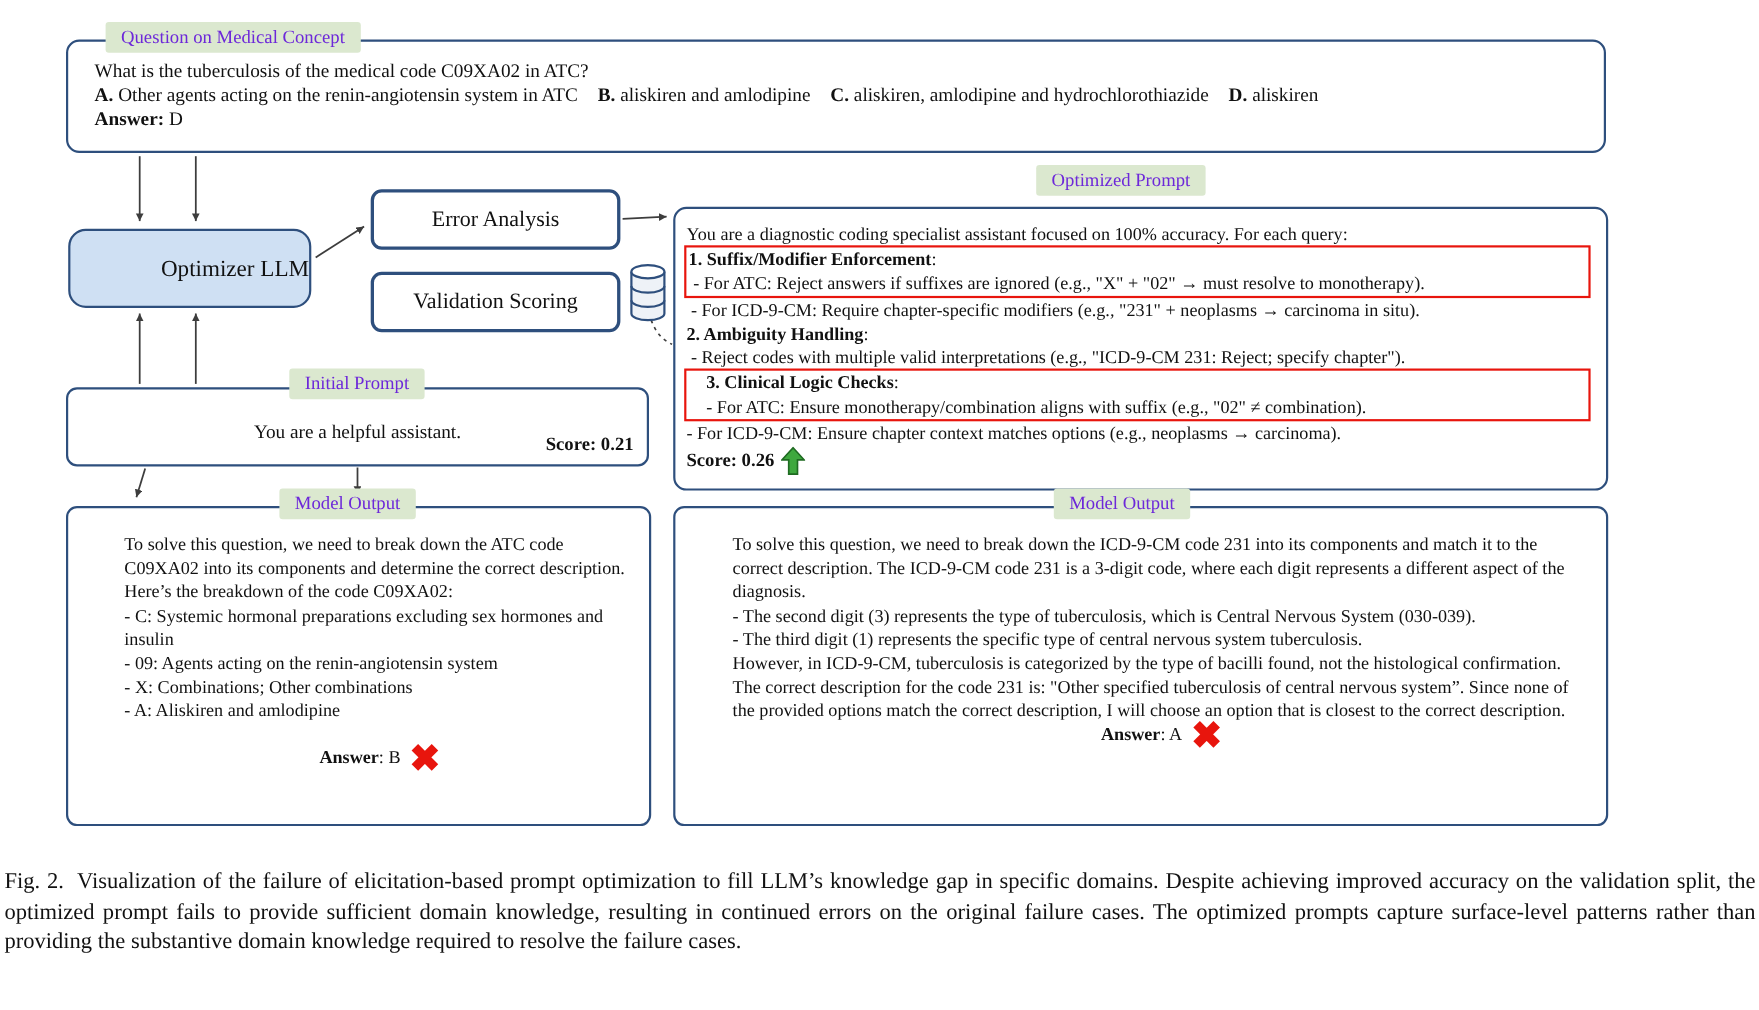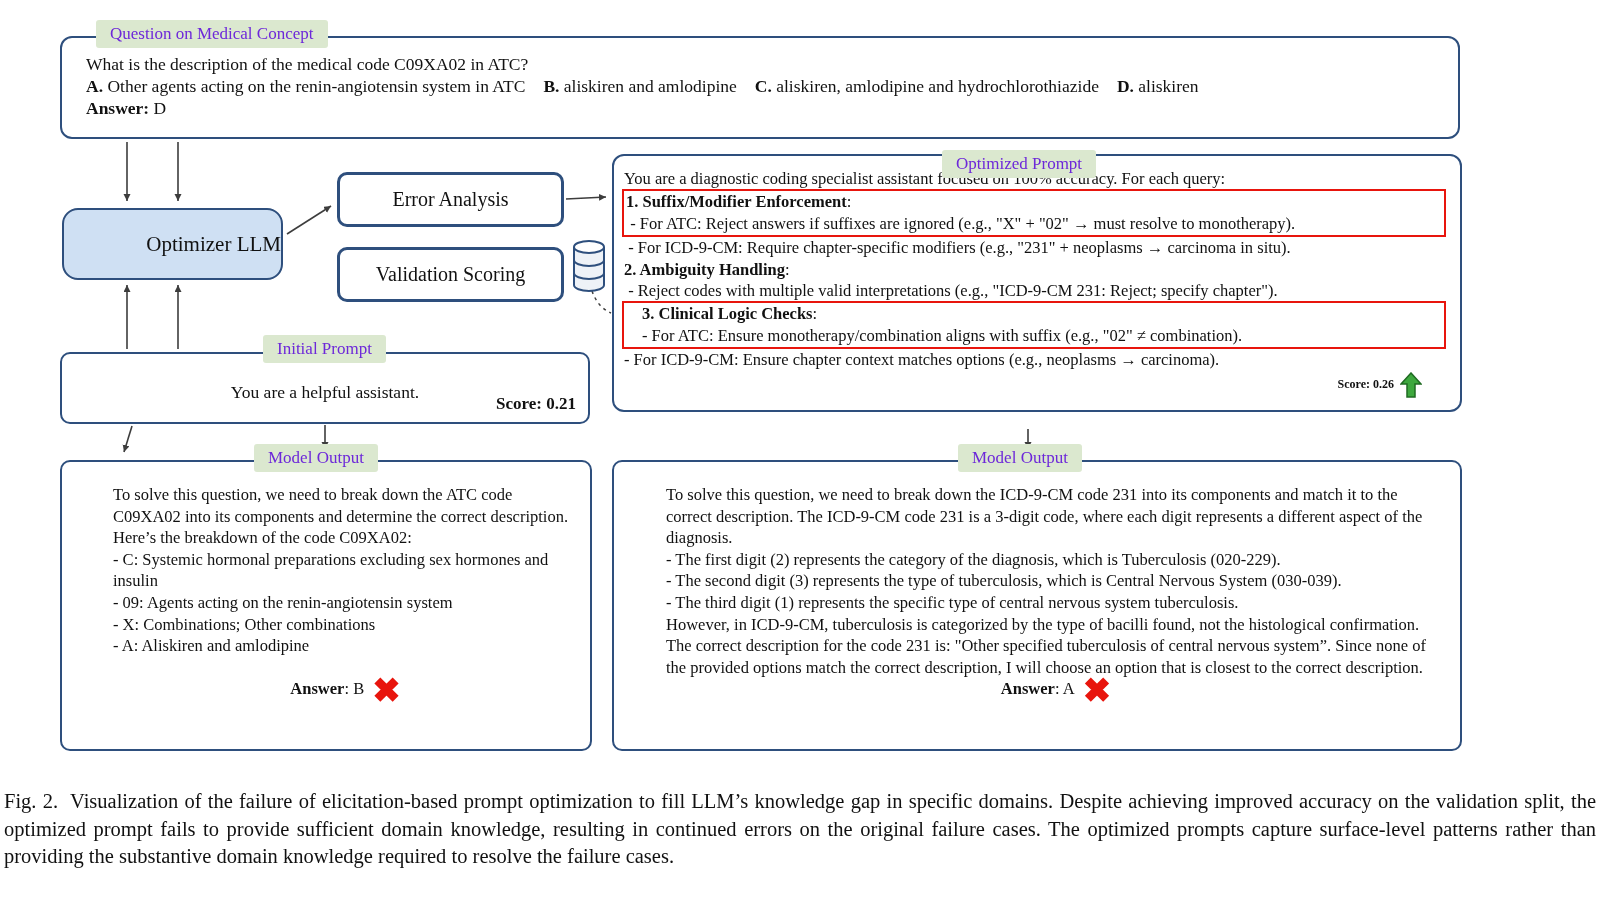--- a/index.html
+++ b/index.html
@@ -18,21 +18,21 @@
   .b { font-weight:bold; }
 
   .optimizer { left:62px; top:208px; width:221px; height:72px; background:#cfe0f3; border-radius:16px;
                display:flex; align-items:center; justify-content:flex-end; font-size:21px; }
   .midbox { border-width:3px; border-radius:10px; display:flex; align-items:center; justify-content:center; font-size:20px; }
 
   .op-content { position:absolute; left:0; top:0; right:0; bottom:0; padding:12px 12px 0 10px; font-size:16.5px; line-height:21.4px; }
   .op-line { white-space:pre-wrap; }
   .redbox  { border:2px solid #e8150d; margin:0 2px 0 -2px; padding:0 34px 1px 2px; }
   .redbox2 { border:2px solid #e8150d; margin:0 2px 0 -2px; padding:0 4px 1px 18px; }
-  .score-line { display:flex; justify-content:flex-end; align-items:center; gap:6px; padding-right:26px; font-weight:bold; font-size:12px; margin-top:1px; }
+  .score-line { display:flex; justify-content:flex-start; align-items:center; gap:6px; padding-right:26px; font-weight:bold; font-size:17px; margin-top:1px; }
 
   .mo-content { position:absolute; left:0; top:0; right:0; bottom:0; padding:22px 12px 0 9px; font-size:16.5px; line-height:21.6px;margin-left:42px; }
   .mo-content.right { padding:22px 14px 0 10px; }
   .blank-line { height:21px; }
   .hl-red { background:#f32113; color:#3a0a05; }
   .answer-row { display:flex; justify-content:center; align-items:center; margin-top:0; }
   .x-mark { color:#e8150d; font-weight:bold; font-size:34px; line-height:0; margin-left:8px; position:relative; top:2px; }
 
   .ip-text { text-align:center; padding-top:28px; font-size:17.5px; }
   .ip-score { position:absolute; right:12px; bottom:8px; font-weight:bold; font-size:17px; }
@@ -61,21 +61,21 @@
     <line class="ar" x1="178" y1="349" x2="178" y2="285"></line>
     <line class="ar" x1="325" y1="425" x2="325" y2="449"></line>
     <line class="ar" x1="132" y1="426" x2="124" y2="452"></line>
     <line class="ar" x1="1028" y1="429" x2="1028" y2="449"></line>
     <path class="ar-dash" d="M592,291 C596,302 602,309 611,313"></path>
   </svg>
 
   <div class="flabel" style="left:96px; top:20px;">Question on Medical Concept</div>
   <div class="nbox" style="left:60px; top:36px; width:1400px; height:103px;">
     <div class="qcontent">
-      <div>What is the description of the medical code C09XA02 in ATC?</div>
+      <div>What is the tuberculosis of the medical code C09XA02 in ATC?</div>
       <div>
         <span class="opt"><span class="b">A.</span> <span>Other agents acting on the renin-angiotensin system in ATC</span></span><span class="opt"><span class="b">B.</span> <span>aliskiren and amlodipine</span></span><span class="opt"><span class="b">C.</span> <span>aliskiren, amlodipine and hydrochlorothiazide</span></span><span class="opt"><span class="b">D.</span> <span>aliskiren</span></span>
       </div>
       <div><span class="b">Answer:</span><span style="white-space:pre;"> D</span></div>
     </div>
   </div>
 
   <div class="nbox optimizer">
     <span>Optimizer LLM</span>
   </div>
@@ -88,21 +88,21 @@
   </div>
 
   <svg class="cyl" width="36" height="56" viewBox="0 0 36 56">
     <path d="M3,9 L3,47 A15,6 0 0 0 33,47 L33,9" fill="#eef2f7" stroke="#2e4f7d" stroke-width="2"></path>
     <ellipse cx="18" cy="9" rx="15" ry="6" fill="#ffffff" stroke="#2e4f7d" stroke-width="2"></ellipse>
     <path d="M3,22 A15,6 0 0 0 33,22" fill="none" stroke="#2e4f7d" stroke-width="2"></path>
     <path d="M3,35 A15,6 0 0 0 33,35" fill="none" stroke="#2e4f7d" stroke-width="2"></path>
   </svg>
 
   <div class="flabel" style="left:942px; top:150px;">Optimized Prompt</div>
-  <div class="nbox" style="left:612px; top:154px; width:850px; height:258px;">
+  <div class="nbox" style="left:612px; top:188px; width:850px; height:258px;">
     <div class="op-content">
       <div class="op-line">You are a diagnostic coding specialist assistant focused on 100% accuracy. For each query:</div>
       <div class="redbox">
         <div class="op-line"><span class="b">1. Suffix/Modifier Enforcement</span><span>:</span></div>
         <div class="op-line"> - For ATC: Reject answers if suffixes are ignored (e.g., "X" + "02" → must resolve to monotherapy).</div>
       </div>
       <div class="op-line"> - For ICD-9-CM: Require chapter-specific modifiers (e.g., "231" + neoplasms → carcinoma in situ).</div>
       <div class="op-line"><span class="b">2. Ambiguity Handling</span><span>:</span></div>
       <div class="op-line"> - Reject codes with multiple valid interpretations (e.g., "ICD-9-CM 231: Reject; specify chapter").</div>
       <div class="redbox2">
@@ -139,21 +139,20 @@
           <span style="white-space:pre;">: B</span>
         <span class="x-mark">✖</span>
       </div>
     </div>
   </div>
 
   <div class="flabel" style="left:958px; top:444px;">Model Output</div>
   <div class="nbox" style="left:612px; top:460px; width:850px; height:291px; border-radius:10px;">
     <div class="mo-content right">
       <div>To solve this question, we need to break down the ICD-9-CM code 231 into its components and match it to the correct description. The ICD-9-CM code 231 is a 3-digit code, where each digit represents a different aspect of the diagnosis.</div>
-      <div class="op-line">- The first digit (2) represents the category of the diagnosis, which is Tuberculosis (020-229).</div>
       <div class="op-line">- The second digit (3) represents the type of tuberculosis, which is Central Nervous System (030-039).</div>
       <div class="op-line">- The third digit (1) represents the specific type of central nervous system tuberculosis.</div>
       <div>However, in ICD-9-CM, tuberculosis is categorized by the type of bacilli found, not the histological confirmation. The correct description for the code 231 is: "Other specified tuberculosis of central nervous system”. Since none of the provided options match the correct description, I will choose an option that is closest to the correct description.</div>
       <div class="answer-row">
         <span class="b">Answer</span>
           <span style="white-space:pre;">: A</span>
         <span class="x-mark">✖</span>
       </div>
     </div>
   </div>

